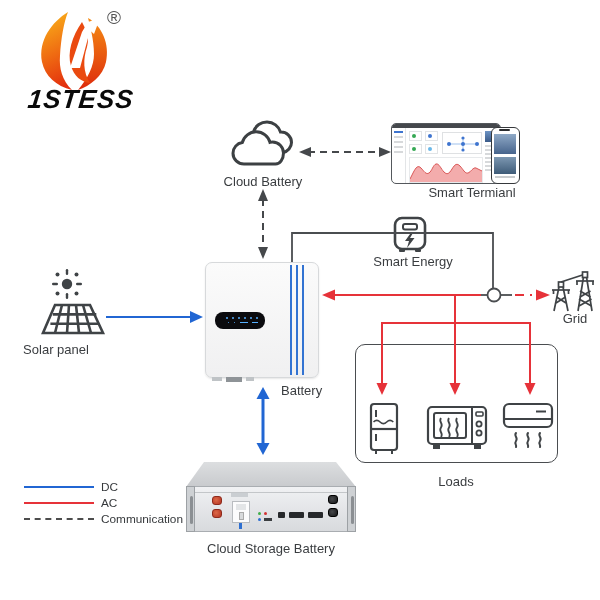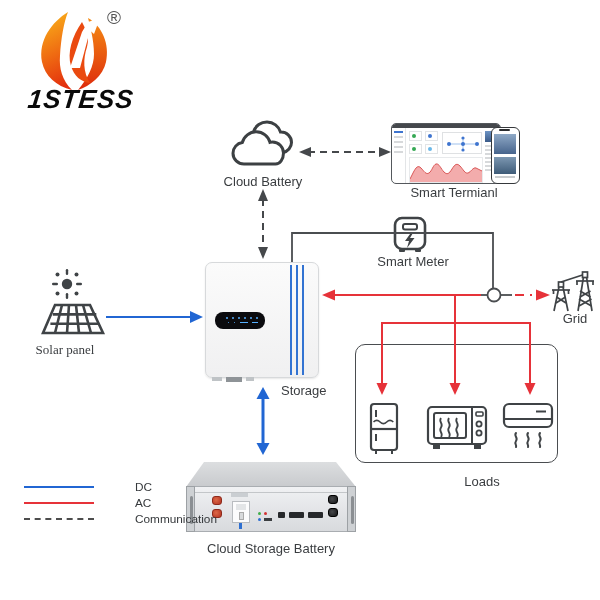--- a/index.html
+++ b/index.html
@@ -16,21 +16,21 @@
   .loads-box { left:355px; top:344px; width:203px; height:119px; border:1.6px solid #4a4d50; border-radius:10px; background:transparent; }
   .batt { left:186px; top:462px; width:170px; height:70px; }
   .batt-top { position:absolute; left:0; top:0; width:170px; height:25px; clip-path:polygon(18px 0, 150px 0, 170px 25px, 0 25px); background:linear-gradient(180deg,#dcdee0,#c8cacd); }
   .batt-front { position:absolute; left:0; top:24px; width:170px; height:46px; background:linear-gradient(180deg,#f0f1f3,#d8dadd); border:1px solid #a9adb1; }
   .batt-ear { position:absolute; top:24px; width:9px; height:46px; background:#ced1d4; border:1px solid #9da1a5; }
   .batt-handle { position:absolute; width:3px; height:28px; top:9px; left:2.5px; background:#8b8f93; border-radius:2px; }
   .term-red { position:absolute; width:10px; height:9px; border-radius:3px; background:radial-gradient(circle at 40% 40%, #dd6847, #b23322); border:1px solid #8e2a1c; }
   .term-blk { position:absolute; width:10px; height:9px; border-radius:3px; background:radial-gradient(circle at 40% 40%, #46484b, #161718); border:1px solid #000; }
   .port { position:absolute; height:6px; background:#26282b; border-radius:1px; }
   .legend-line { position:absolute; width:70px; height:0; }
-  .legend-label { position:absolute; font-size:11.8px; color:#36393c;margin-left:34px; }
+  .legend-label { position:absolute; font-size:11.8px; color:#36393c; }
   .laptop { position:absolute; left:3px; top:5px; width:110px; height:61px; background:#fff; border:1.4px solid #54585c; border-radius:5px; overflow:hidden; }
   .phone { position:absolute; left:103px; top:9px; width:29px; height:57px; background:#fff; border:1.8px solid #35383b; border-radius:6px; overflow:hidden; }
 </style>
 </head>
 <body>
 
 <svg class="abs" style="left:0;top:0;z-index:5;pointer-events:none;" width="600" height="600" viewBox="0 0 600 600">
   <g stroke="#45484b" stroke-width="2" fill="#45484b">
     <line x1="308" y1="152" x2="382" y2="152" stroke-dasharray="7 5"></line>
     <path d="M299,152 L311,147 L311,157 Z" stroke="none"></path>
@@ -148,30 +148,30 @@
       </svg>
     </div>
   </div>
   <div class="phone">
     <div style="position:absolute;left:7px;top:1px;width:11px;height:2px;background:#2a2c2e;border-radius:1px;"></div>
     <div style="position:absolute;left:2px;top:6px;width:22px;height:20px;background:linear-gradient(180deg,#8fa9c6,#47648c);"></div>
     <div style="position:absolute;left:2px;top:29px;width:22px;height:17px;background:linear-gradient(180deg,#7c97b1,#3e5b78);"></div>
     <div style="position:absolute;left:3px;top:48px;width:20px;height:2px;background:#c9ccce;"></div>
   </div>
 </div>
-<div class="abs label" style="left:395px; top:185px; width:118px;">Smart Termianl</div>
+<div class="abs label" style="left:413px; top:185px; width:118px;">Smart Termianl</div>
 
 <svg class="abs" style="left:392px; top:216px;" width="36" height="40" viewBox="0 0 36 40">
   <rect x="3" y="2" width="30" height="31" rx="7" fill="#fff" stroke="#3f4346" stroke-width="2.6"></rect>
   <rect x="11" y="8" width="14" height="5.5" rx="2" fill="#fff" stroke="#3f4346" stroke-width="2"></rect>
   <path d="M19.5,16 L13,25 H17 L15,32 L22.5,22 H18 L21.5,16 Z" fill="#3f4346"></path>
   <rect x="7" y="33" width="6" height="3" fill="#3f4346" rx="1"></rect>
   <rect x="23" y="33" width="6" height="3" fill="#3f4346" rx="1"></rect>
 </svg>
-<div class="abs label" style="left:363px; top:254px; width:100px;">Smart Meter</div>
+<div class="abs label" style="left:363px; top:254px; width:100px;">Smart Energy</div>
 
 <svg class="abs" style="left:36px; top:268px;" width="76" height="70" viewBox="0 0 76 70">
   <g fill="#3f4346">
     <circle cx="31" cy="16" r="5.2"></circle>
     <rect x="29.8" y="1" width="2.4" height="6" rx="1.2"></rect>
     <rect x="29.8" y="25" width="2.4" height="6" rx="1.2"></rect>
     <rect x="16" y="14.8" width="6" height="2.4" rx="1.2"></rect>
     <rect x="40" y="14.8" width="6" height="2.4" rx="1.2"></rect>
     <circle cx="21.5" cy="6.5" r="2"></circle>
     <circle cx="40.5" cy="6.5" r="2"></circle>
@@ -181,21 +181,21 @@
   <g stroke="#3f4346" stroke-width="2.6" fill="#fff">
     <path d="M19,37 L54,37 L67,65 L7,65 Z"></path>
     <line x1="26" y1="37" x2="19" y2="65"></line>
     <line x1="33" y1="37" x2="31" y2="65"></line>
     <line x1="40" y1="37" x2="43" y2="65"></line>
     <line x1="47" y1="37" x2="55" y2="65"></line>
     <line x1="16.8" y1="46.4" x2="60.3" y2="46.4"></line>
     <line x1="14.4" y1="55.7" x2="62.6" y2="55.7"></line>
   </g>
 </svg>
-<div class="abs label" style="left:15px; top:342px; width:100px;font-family:Liberation Serif, serif;">Solar panel</div>
+<div class="abs label" style="left:6px; top:342px; width:100px;">Solar panel</div>
 
 <div class="abs inverter-box">
   <div class="stripe" style="left:84px;"></div>
   <div class="stripe" style="left:90px;"></div>
   <div class="stripe" style="left:96px;"></div>
   <div class="inv-display">
     <div class="led" style="left:11px;top:5px;"></div>
       <div class="led" style="left:17px;top:5px;"></div>
     <div class="led" style="left:23px;top:5px;"></div>
       <div class="led" style="left:29px;top:5px;"></div>
@@ -203,21 +203,21 @@
       <div class="led" style="left:41px;top:5px;"></div>
     <div class="led" style="left:13px;top:10px;width:1px;height:1px;"></div>
       <div class="led" style="left:19px;top:10px;width:1px;height:1px;"></div>
     <div class="led" style="left:25px;top:10px;width:8px;height:1px;border-radius:0;"></div>
       <div class="led" style="left:37px;top:10px;width:6px;height:1px;border-radius:0;"></div>
   </div>
   <div class="inv-tab" style="left:6px;top:114px;width:10px;height:4px;"></div>
   <div class="inv-tab" style="left:20px;top:114px;width:16px;height:5px;background:#8e9397;"></div>
   <div class="inv-tab" style="left:40px;top:114px;width:8px;height:4px;"></div>
 </div>
-<div class="abs label" style="left:281px; top:383px; width:60px; text-align:left;">Storage</div>
+<div class="abs label" style="left:281px; top:383px; width:60px; text-align:left;">Battery</div>
 
 <svg class="abs" style="left:551px; top:267px;" width="46" height="46" viewBox="0 0 46 46">
   <g stroke="#3f4346" stroke-width="1.7" fill="none">
     <line x1="27" y1="44" x2="32.5" y2="10"></line>
     <line x1="41" y1="44" x2="35.5" y2="10"></line>
     <rect x="31.5" y="5" width="5" height="5.5"></rect>
     <line x1="25" y1="14" x2="43" y2="14"></line>
     <line x1="26" y1="14" x2="26" y2="18"></line>
     <line x1="42" y1="14" x2="42" y2="18"></line>
     <line x1="29" y1="24" x2="39.5" y2="30"></line>
@@ -269,21 +269,21 @@
     <rect x="2" y="4" width="48" height="23" rx="5"></rect>
     <line x1="2" y1="19" x2="50" y2="19"></line>
     <line x1="34" y1="11.5" x2="44" y2="11.5" stroke-width="2"></line>
   </g>
   <g stroke="#3f4346" stroke-width="2" fill="none" stroke-linecap="round">
     <path d="M14,33 c-2.6,3 2.6,4.6 0,8 c-2,2.8 1,4 0,6"></path>
     <path d="M26,33 c-2.6,3 2.6,4.6 0,8 c-2,2.8 1,4 0,6"></path>
     <path d="M38,33 c-2.6,3 2.6,4.6 0,8 c-2,2.8 1,4 0,6"></path>
   </g>
 </svg>
-<div class="abs label" style="left:452px; top:474px; width:60px;">Loads</div>
+<div class="abs label" style="left:426px; top:474px; width:60px;">Loads</div>
 
 <div class="abs batt">
   <div class="batt-top"></div>
   <div class="batt-front"></div>
   <div style="position:absolute;left:1px;top:30px;width:168px;height:1px;background:#c3c6c9;"></div>
   <div class="batt-ear" style="left:0;">
       <div class="batt-handle"></div>
     </div>
   <div class="batt-ear" style="left:161px;">
       <div class="batt-handle"></div>

